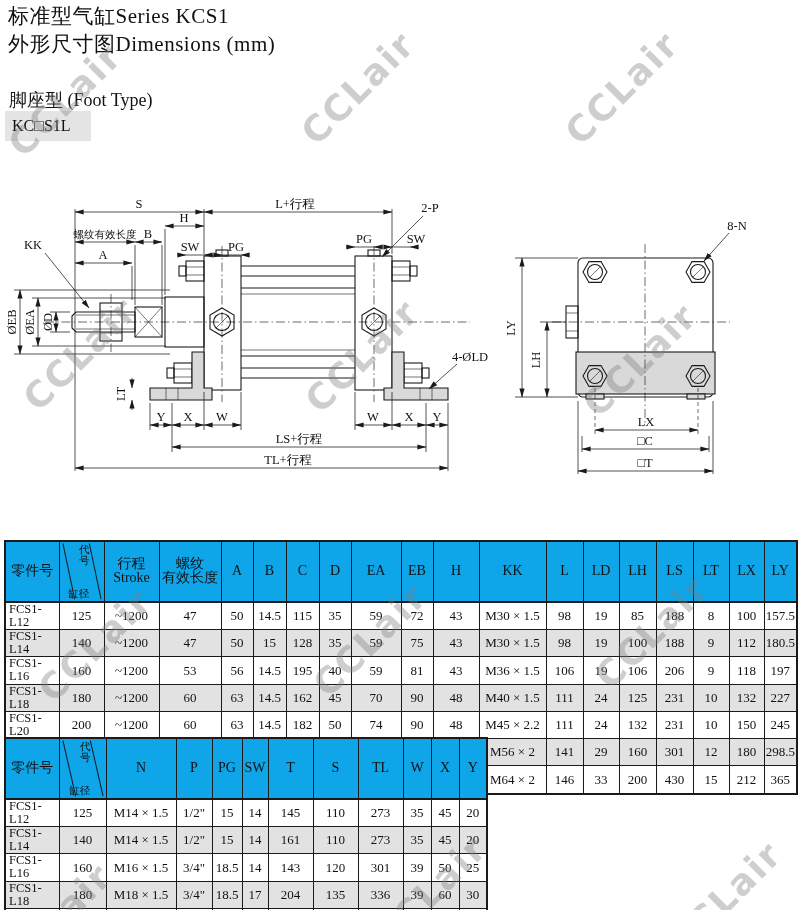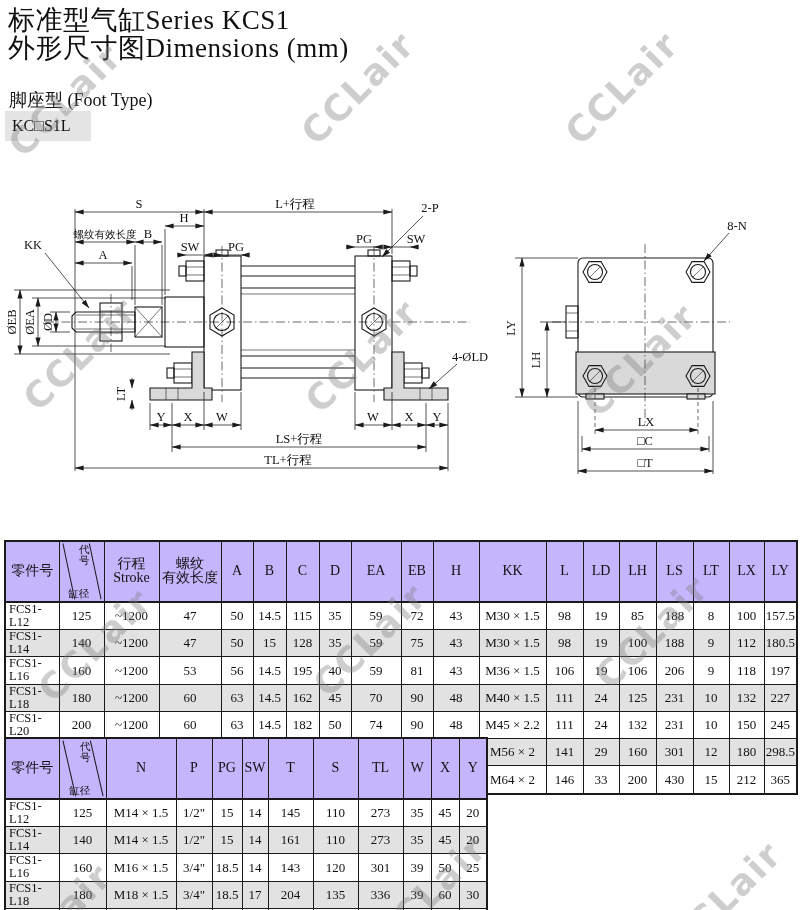--- a/index.html
+++ b/index.html
@@ -1,21 +1,21 @@
 <!DOCTYPE html>
 <html><head>
 <meta charset="utf-8">
 <style>
   html,body{margin:0;padding:0;}
   body{
     width:800px;height:910px;position:relative;overflow:hidden;
     background:#ffffff;font-family:"Liberation Serif",serif;color:#111;
   }
   
-  .title{position:absolute;left:8px;font-size:27px;letter-spacing:0.5px;white-space:nowrap;}
+  .title{position:absolute;left:8px;font-size:21px;letter-spacing:0.5px;white-space:nowrap;}
   #title1{top:2px;}
   #title2{top:30px;}
   .subtitle{position:absolute;left:9px;top:88px;font-size:18px;white-space:nowrap;}
   .model-box{
     position:absolute;left:5px;top:111px;width:86px;height:30px;
     background:#e4e4e4;font-size:16px;line-height:30px;padding-left:7px;box-sizing:border-box;
   }
   
   .wm{
     position:absolute;z-index:5;pointer-events:none;
@@ -36,21 +36,21 @@
   #drawing .ah{fill:#1a1a1a;stroke:none;}
   
   .dim-table{position:absolute;border-collapse:collapse;table-layout:fixed;background:#fff;}
   #t1{left:4px;top:540px;width:792px;}
   #t2{left:4px;top:737px;width:482px;}
   .dim-table th,.dim-table td{
     border:1px solid #1a1a1a;text-align:center;padding:0;
     font-size:13px;height:18px;line-height:1.05;overflow:hidden;font-weight:normal;
   }
   .dim-table{border:2px solid #1a1a1a;}
-  .dim-table thead th{background:#c4b5fd;height:36px;white-space:pre-line;font-size:14px;border-bottom:2px solid #1a1a1a;}
+  .dim-table thead th{background:#0ea5e9;height:36px;white-space:pre-line;font-size:14px;border-bottom:2px solid #1a1a1a;}
   .dim-table tbody tr:nth-child(even) td{background:#e2e2e2;}
   .dim-table tbody td:first-child{text-align:left;padding-left:3px;font-size:12.5px;}
   th.corner{position:relative;}
   th.corner svg{position:absolute;left:0;top:0;width:100%;height:100%;}
   th.corner svg line{stroke:#1a1a1a;stroke-width:1;}
   th.corner .ct{position:absolute;top:2px;left:56%;transform:translateX(-50%);font-size:10.5px;}
   th.corner .cb{position:absolute;bottom:2px;left:44%;transform:translateX(-50%);font-size:10.5px;}
 </style>
 </head>
 <body>

